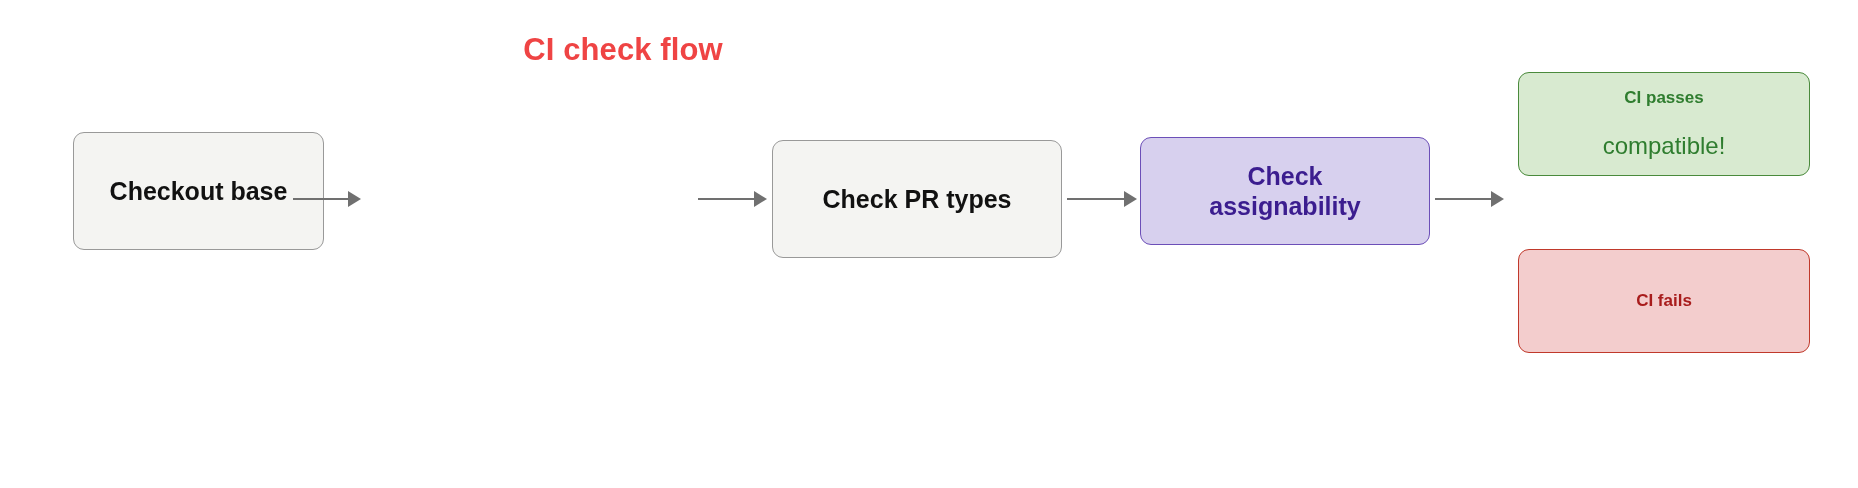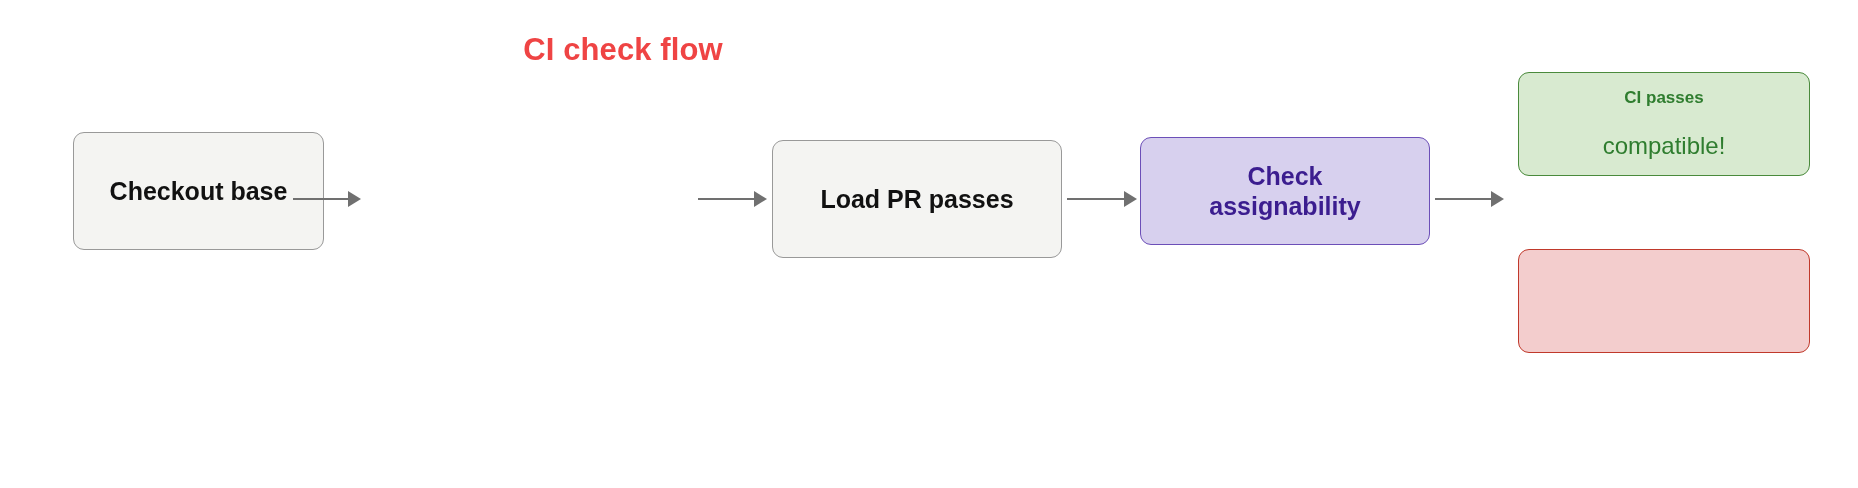--- a/index.html
+++ b/index.html
@@ -113,21 +113,21 @@
   </div>
 
   <div class="edge" style="left:293px; top:198px; width:55px;"></div>
   <div class="edge-head" style="left:348px; top:191px;"></div>
 
 
   <div class="edge" style="left:698px; top:198px; width:56px;"></div>
   <div class="edge-head" style="left:754px; top:191px;"></div>
 
   <div class="node node-step" style="left:772px; top:140px; width:290px; height:118px;">
-    <span class="node-label">Load PR passes</span>
+    <span class="node-label">Check PR types</span>
   </div>
 
   <div class="edge" style="left:1067px; top:198px; width:57px;"></div>
   <div class="edge-head" style="left:1124px; top:191px;"></div>
 
   <div class="node node-decision" style="left:1140px; top:137px; width:290px; height:108px;">
     <span class="node-label">Check
 assignability</span>
   </div>
 
@@ -136,16 +136,17 @@
 
   <div class="node node-pass node-result" style="left:1518px; top:72px; width:292px; height:104px;">
     <span class="node-label">
       <span class="line1">CI passes</span>
       <span class="line2">compatible!</span>
     </span>
   </div>
 
   <div class="node node-fail node-result" style="left:1518px; top:249px; width:292px; height:104px;">
     <span class="node-label">
+      <span class="line1">CI fails</span>
     </span>
   </div>
 
 </div>
 
 </body></html>

